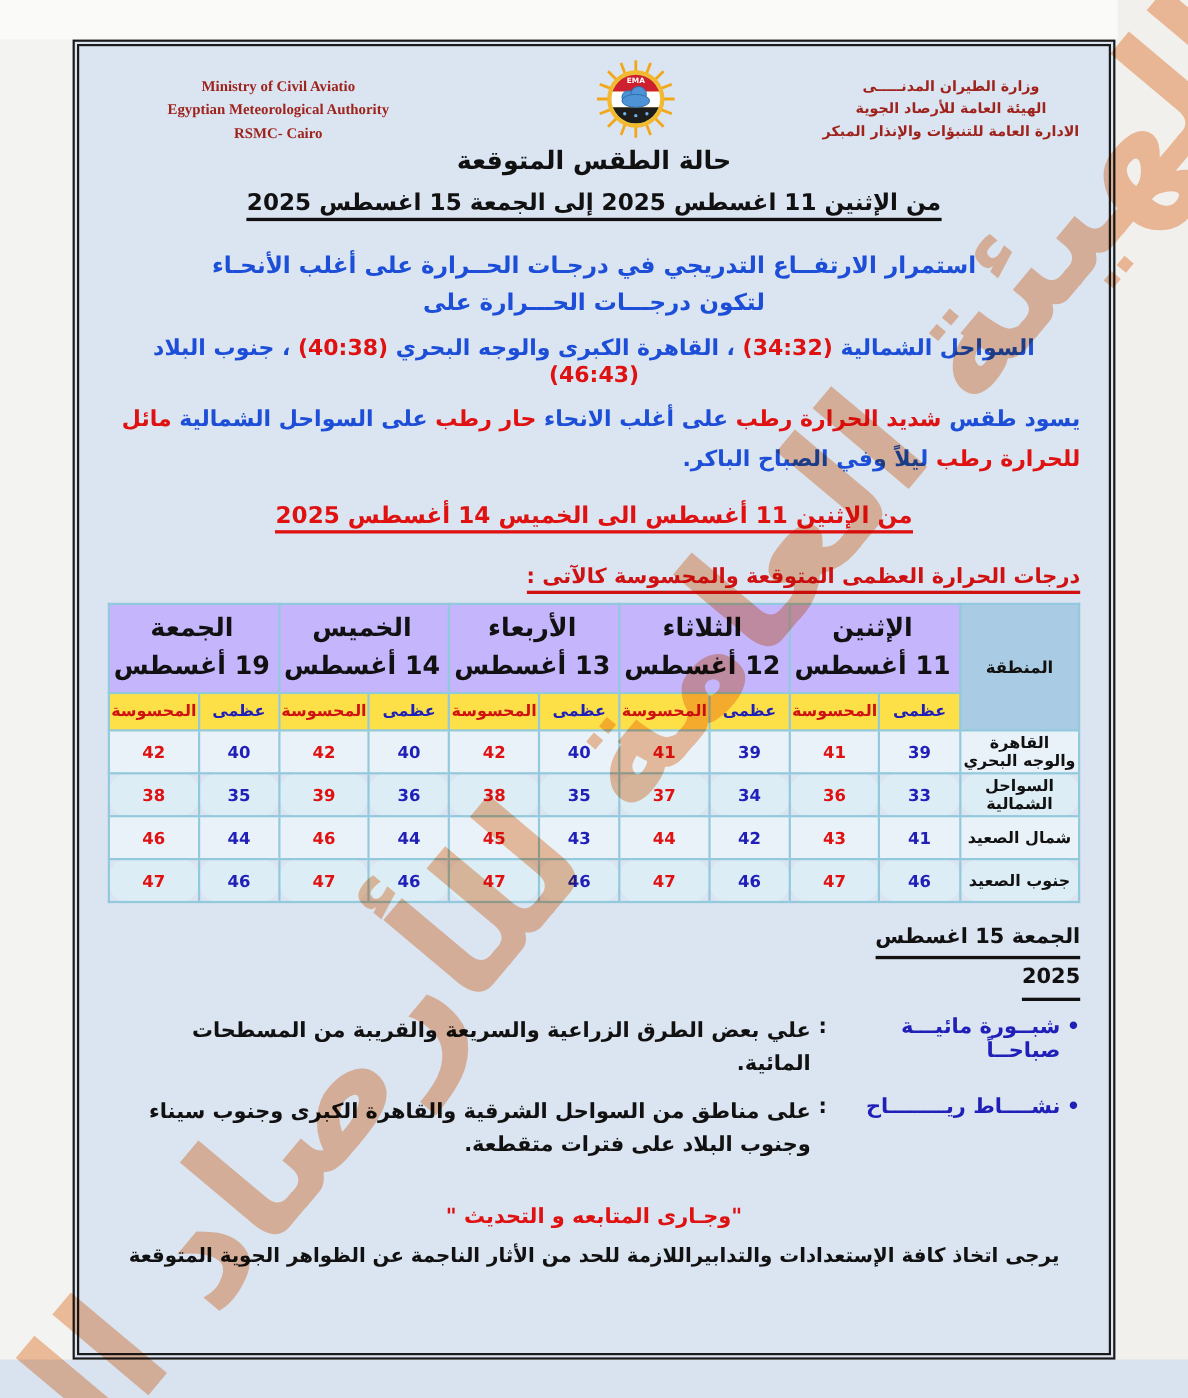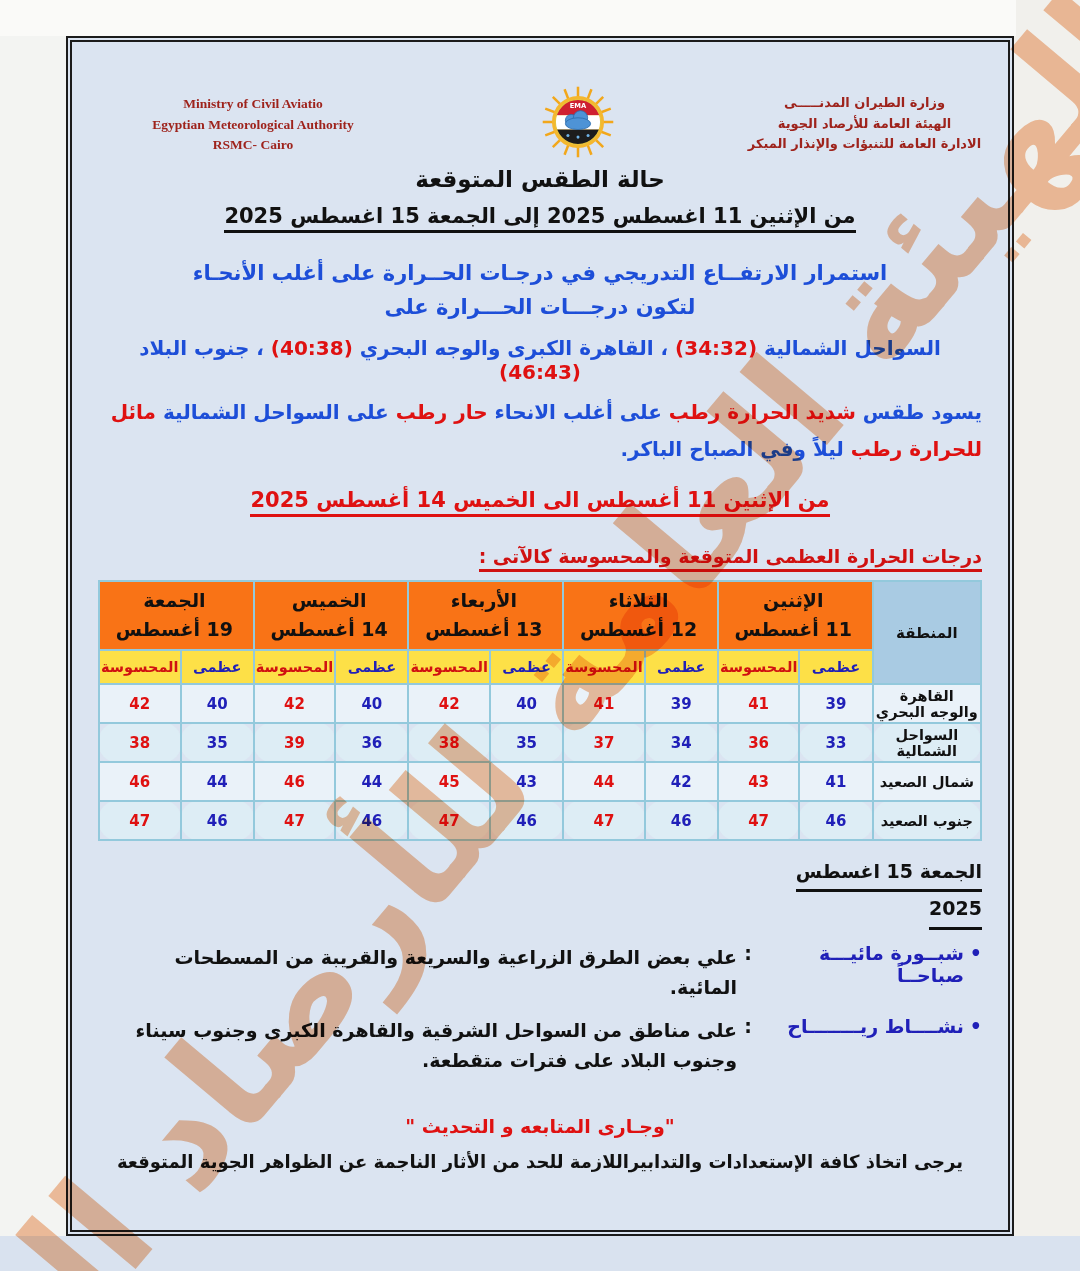--- a/index.html
+++ b/index.html
@@ -17,21 +17,21 @@
     padding:6px 26px 0 26px;z-index:1;
   }
   .watermark{
     position:absolute;left:-100px;top:500px;width:1480px;z-index:6;
     transform:rotate(-50deg);transform-origin:center;
     direction:rtl;text-align:center;white-space:nowrap;
     font-size:150px;font-weight:bold;color:#f09d66;opacity:.62;
     mix-blend-mode:multiply;pointer-events:none;letter-spacing:6px;
   }
   
-  .hdr{display:flex;align-items:center;margin-top:32px;}
+  .hdr{display:flex;align-items:flex-end;}
   .hdr-left{width:310px;text-align:center;color:#9e231c;
     font-family:"Liberation Serif","DejaVu Serif",serif;
     font-weight:bold;font-size:13.5px;line-height:1.55;margin-top:6px;}
   .hdr-center{flex:1;display:flex;justify-content:center;}
   .hdr-right{width:235px;direction:rtl;text-align:center;color:#9e231c;
     font-weight:bold;font-size:13px;line-height:1.6;margin-top:4px;}
   
   .rtl{direction:rtl;}
   .c{text-align:center;}
   .title{font-size:23px;font-weight:bold;color:#111;margin-top:2px;}
@@ -43,21 +43,21 @@
   .temps-line{font-size:20px;font-weight:bold;margin-top:12px;}
   .num-ltr{direction:ltr;unicode-bidi:embed;}
   .weather-par{font-size:20px;font-weight:bold;line-height:1.85;margin-top:10px;}
   .rain-head{font-size:21px;font-weight:bold;color:#df1111;margin-top:20px;}
   .rain-par{font-size:21px;font-weight:bold;line-height:1.7;margin-top:10px;}
   .tbl-head{font-size:19px;font-weight:bold;color:#d01111;text-align:right;margin-top:28px;}
   
   table.fc{direction:rtl;border-collapse:collapse;margin-top:8px;width:884px;}
   table.fc th,table.fc td{border:2px solid #93c9dc;font-weight:bold;}
   .th-region{background:#a9cbe3;width:118px;font-size:15px;color:#111;}
-  .th-day{background:#f97316;font-size:19px;color:#111;padding:4px 4px 6px 0;line-height:1.5;}
+  .th-day{background:#c4b5fd;font-size:23px;color:#111;padding:4px 4px 6px 0;line-height:1.5;}
   .th-sub{background:#fde047;font-size:14.5px;height:30px;width:76px;}
   .th-sub.max{color:#2020b8;}
   .th-sub.felt{color:#d01111;}
   td.v{height:35px;text-align:center;font-size:15px;}
   td.v.max{color:#2020b8;}
   td.v.felt{color:#df1111;}
   tr.r-odd td, tr.r-odd th.rg{background:#eaf2f9;}
   tr.r-even td, tr.r-even th.rg{background:#ddedf5;border-radius:17px;}
   th.rg{font-size:14.5px;color:#111;}
   

